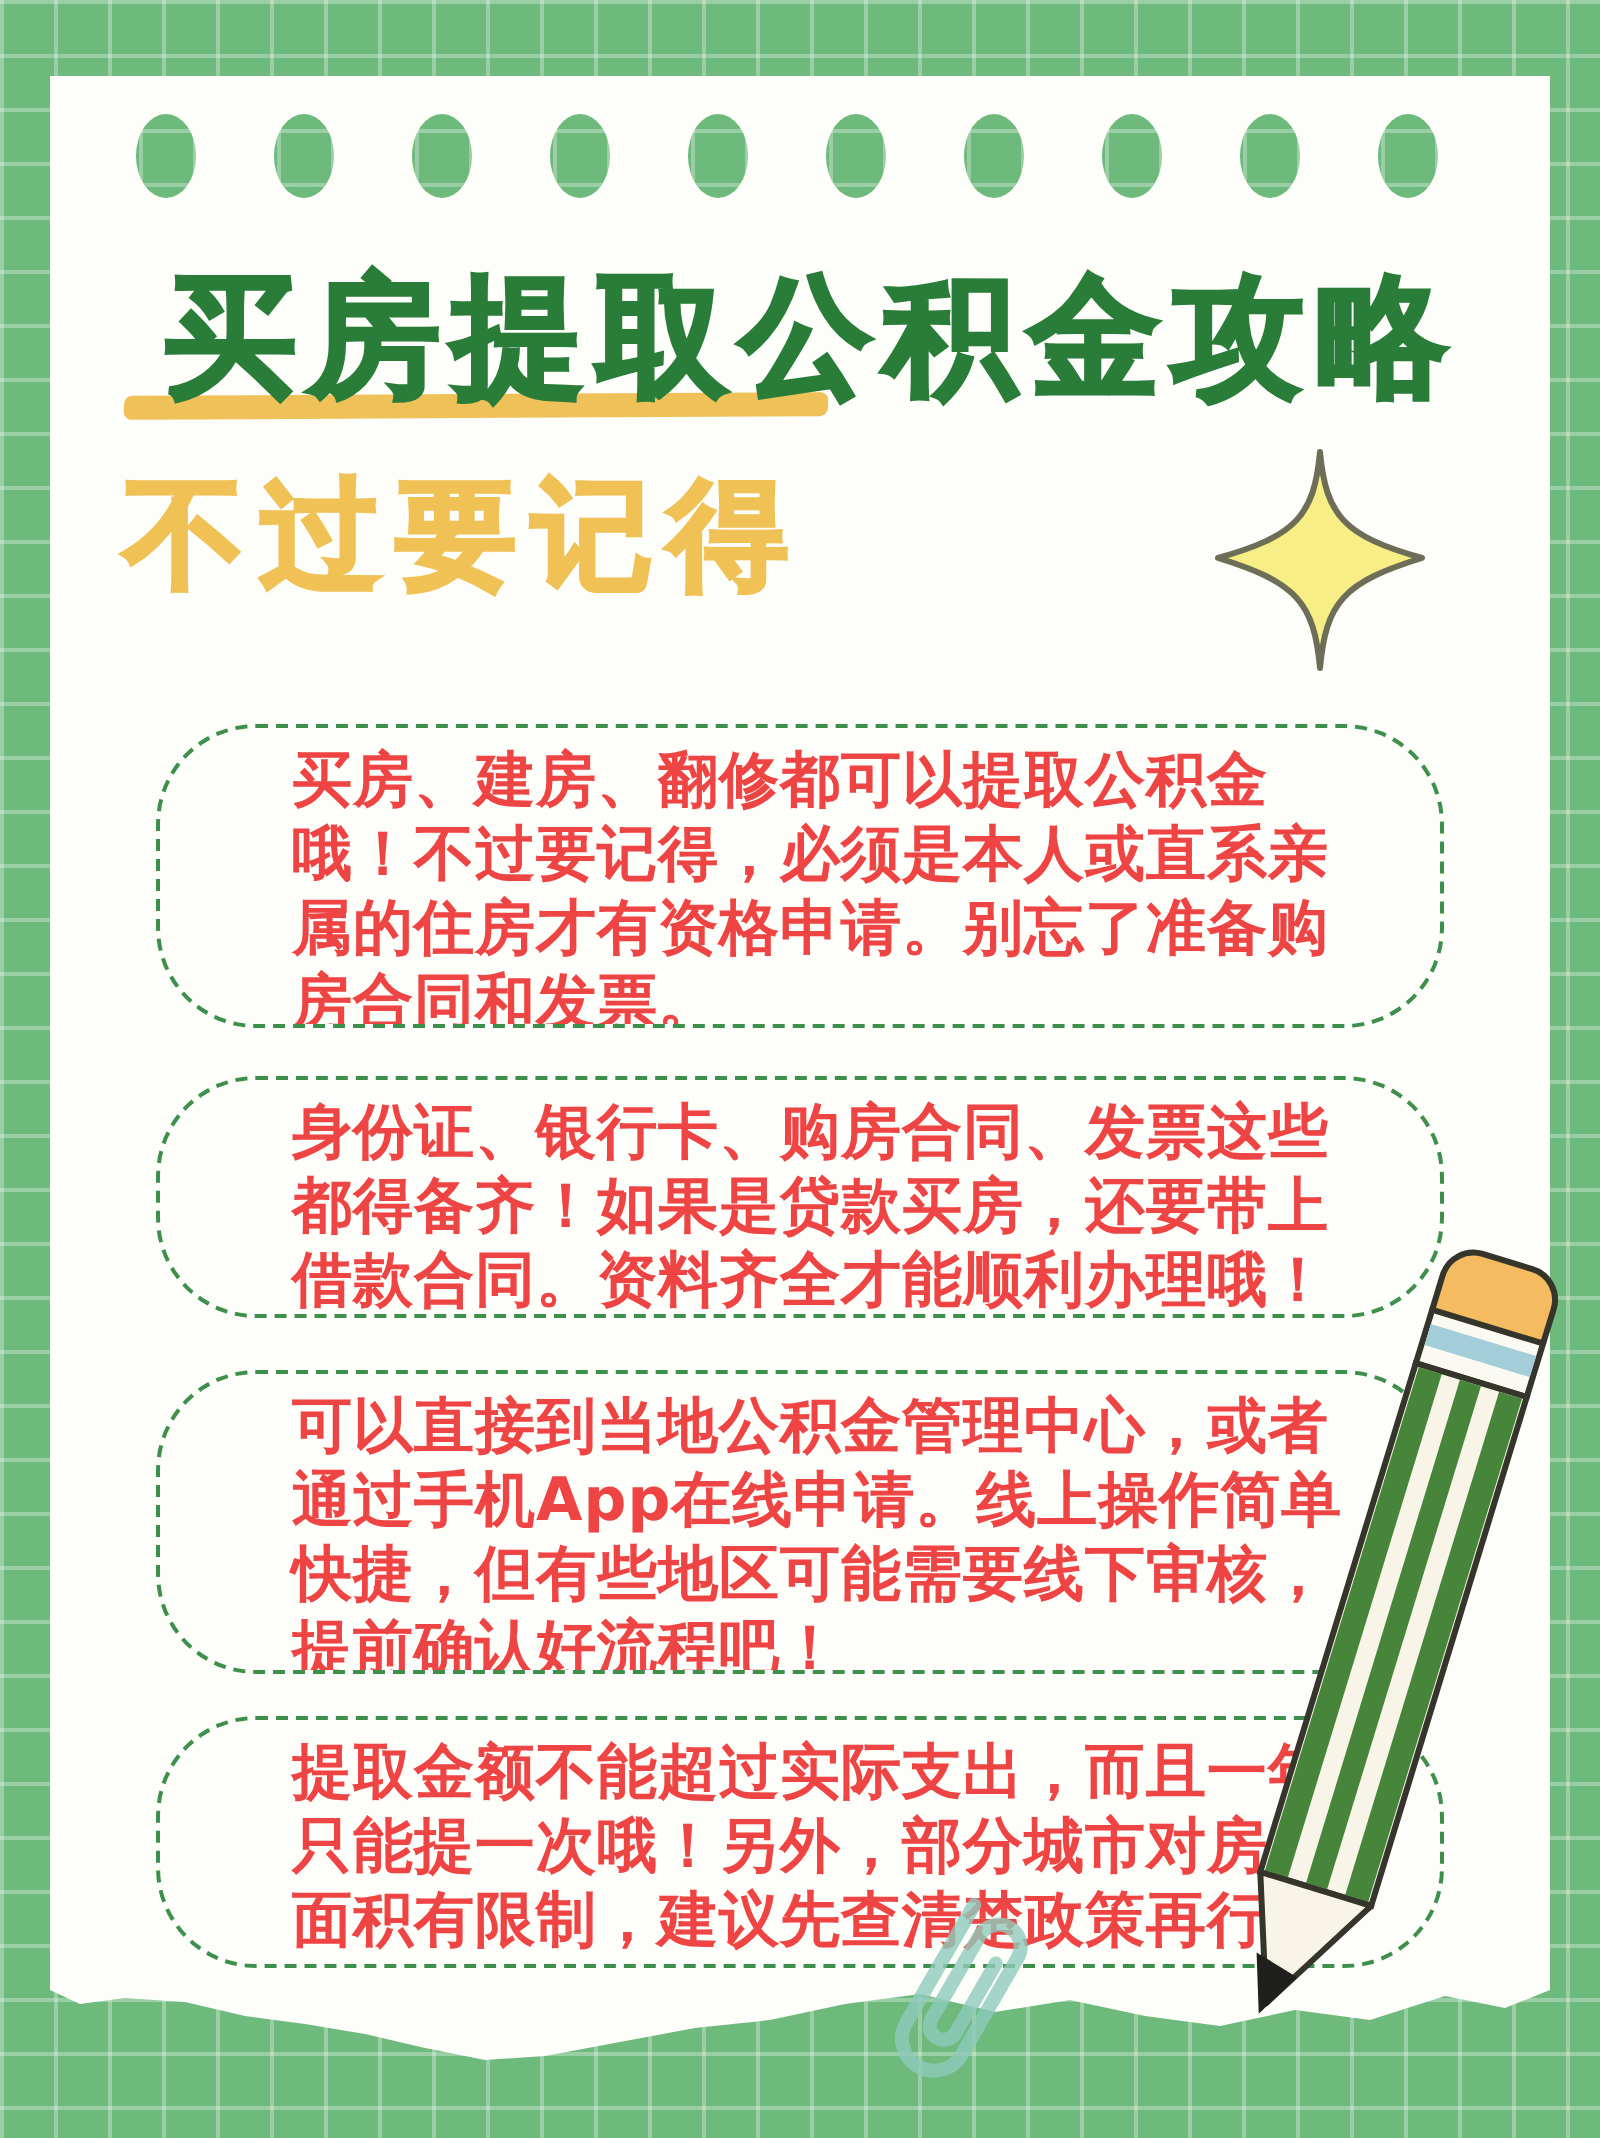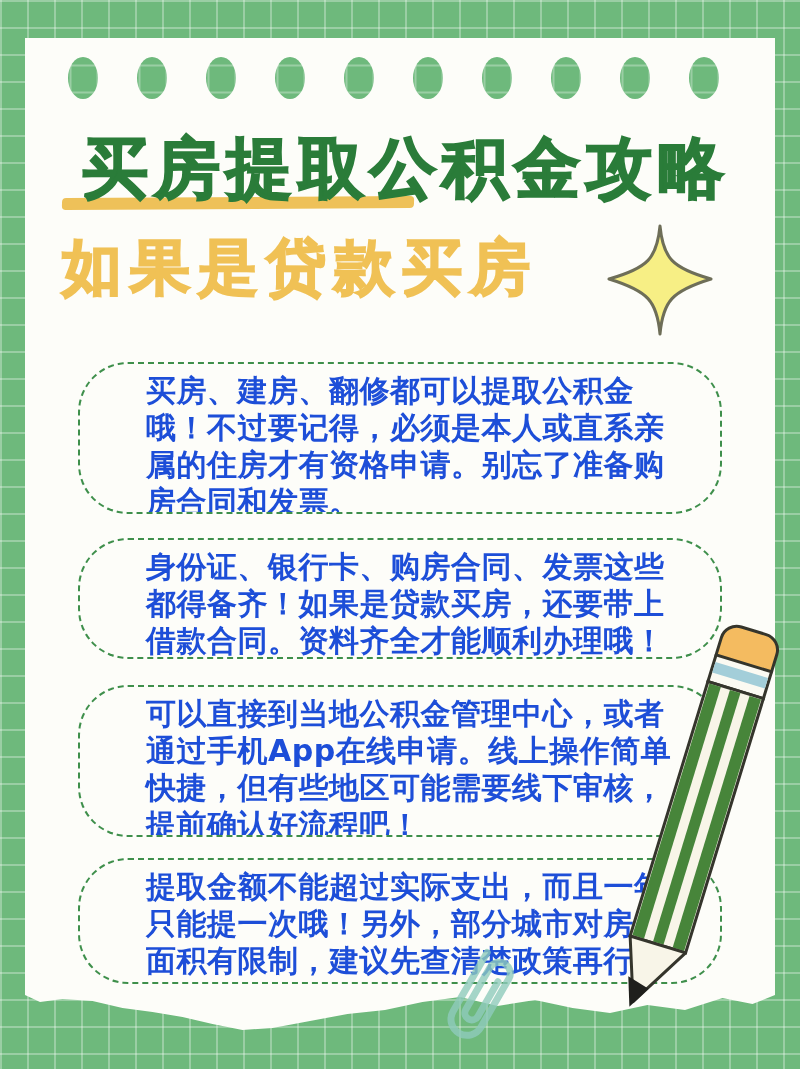--- a/index.html
+++ b/index.html
@@ -49,21 +49,21 @@
     position:absolute;left:37px;top:190px;z-index:2;
     font-size:60px;font-weight:900;color:#f0c155;
     letter-spacing:8px;white-space:nowrap;
     -webkit-text-stroke:2px #f0c155;
   }
   .sparkle{position:absolute;left:580px;top:184px;}
   .tip{
     position:absolute;left:53px;width:644px;box-sizing:border-box;
     border:2.5px dashed #3e8f4b;border-radius:50px;
     padding:8px 32px 0 66px;
-    font-size:30px;line-height:37px;font-weight:700;color:#1d4ed8;
+    font-size:30px;line-height:37px;font-weight:700;color:#ef4444;
     letter-spacing:.5px;overflow:hidden;
   }
   .tip1{top:324px;height:152px;}
   .tip2{top:500px;height:121px;}
   .tip3{top:647px;height:152px;}
   .tip4{top:820px;height:126px;}
   .pencil{position:absolute;left:585px;top:608px;z-index:5;}
   .clip{position:absolute;left:415px;top:940px;z-index:6;}
 </style>
 </head>
@@ -81,21 +81,21 @@
     <span class="hole"></span>
     <span class="hole"></span>
     <span class="hole"></span>
     <span class="hole"></span>
     <span class="hole"></span>
     <span class="hole"></span>
   </div>
 
   <div class="underline"></div>
   <div class="title">买房提取公积金攻略</div>
-  <div class="subtitle">如果是贷款买房</div>
+  <div class="subtitle">不过要记得</div>
 
   <svg class="sparkle" width="110" height="115" viewBox="0 0 110 115">
     <path d="M55 4 C58 36 67 46 106 57 C67 69 58 79 55 112 C52 79 43 69 4 57 C43 46 52 36 55 4 Z" fill="#f7ef85" stroke="#6e6e58" stroke-width="3" stroke-linejoin="round"></path>
   </svg>
 
   <div class="tip tip1">
     <span>买房、建房、翻修都可以提取公积金哦！不过要记得，必须是本人或直系亲属的住房才有资格申请。别忘了准备购房合同和发票。</span>
   </div>
   <div class="tip tip3">
     <span>可以直接到当地公积金管理中心，或者通过手机App在线申请。线上操作简单快捷，但有些地区可能需要线下审核，提前确认好流程吧！</span>

